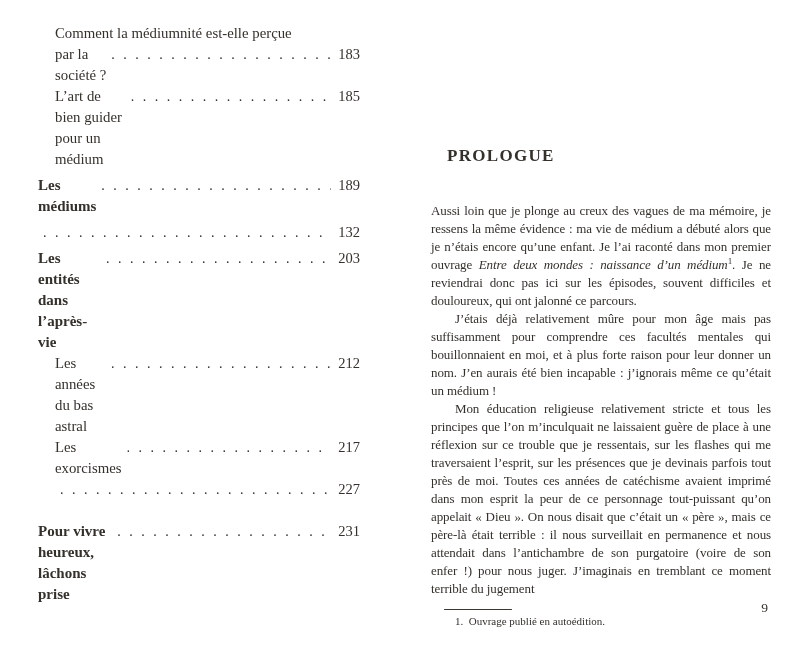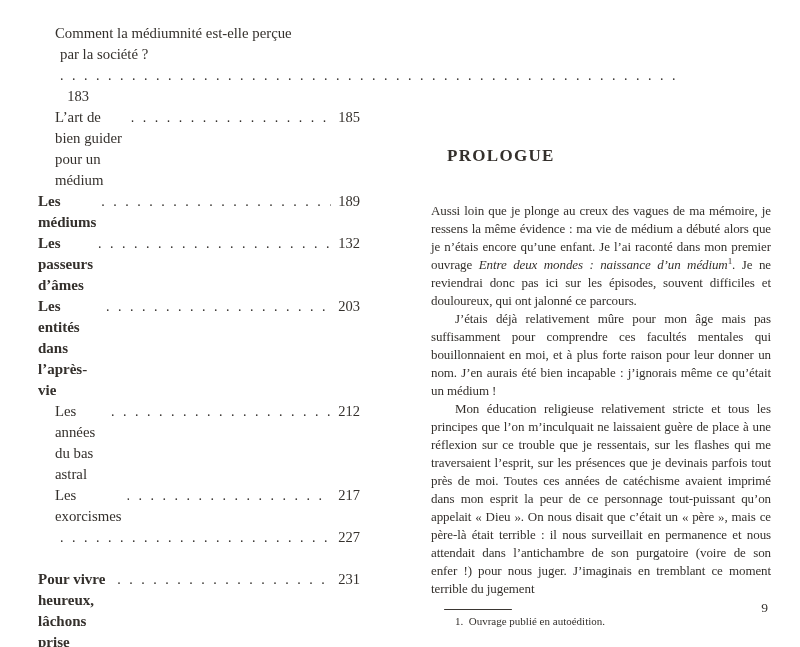--- a/index.html
+++ b/index.html
@@ -25,24 +25,24 @@
     top: 23px;
     width: 329px;
   }
   .toc-row {
     display: flex;
     align-items: baseline;
     font-size: 14.8px;
     line-height: 21px;
   }
   .toc-row.sub { padding-left: 17px; }
-  .toc-row.main { font-weight: bold; font-size: 15px; }
+  .toc-row.main { font-weight: bold; margin-top: 5px; font-size: 15px; }
   .toc-row.gap { margin-top: 21px; }
   .toc-entry-2line { padding-left: 17px; font-size: 14.8px; line-height: 21px; }
-  .toc-entry-2line .second-line { display: flex; align-items: baseline; flex-direction: column; }
+  .toc-entry-2line .second-line { display: flex; align-items: baseline; }
   .toc-page-num {
     flex: none;
     width: 36px;
     text-align: center;
     font-weight: normal;
     font-size: 14.5px;
   }
   .leader {
     flex: 1 1 auto;
     min-width: 12px;
@@ -132,21 +132,20 @@
       <span class="toc-page-num">185</span>
     </div>
 
     <div class="toc-row main">
       <span>Les médiums</span>
       <span class="leader"></span>
       <span class="toc-page-num">189</span>
     </div>
 
     <div class="toc-row main">
-      <span>Les passeurs d’âmes</span>
       <span class="leader"></span>
       <span class="toc-page-num">132</span>
     </div>
 
     <div class="toc-row main">
       <span>Les entités dans l’après-vie</span>
       <span class="leader"></span>
       <span class="toc-page-num">203</span>
     </div>
 

